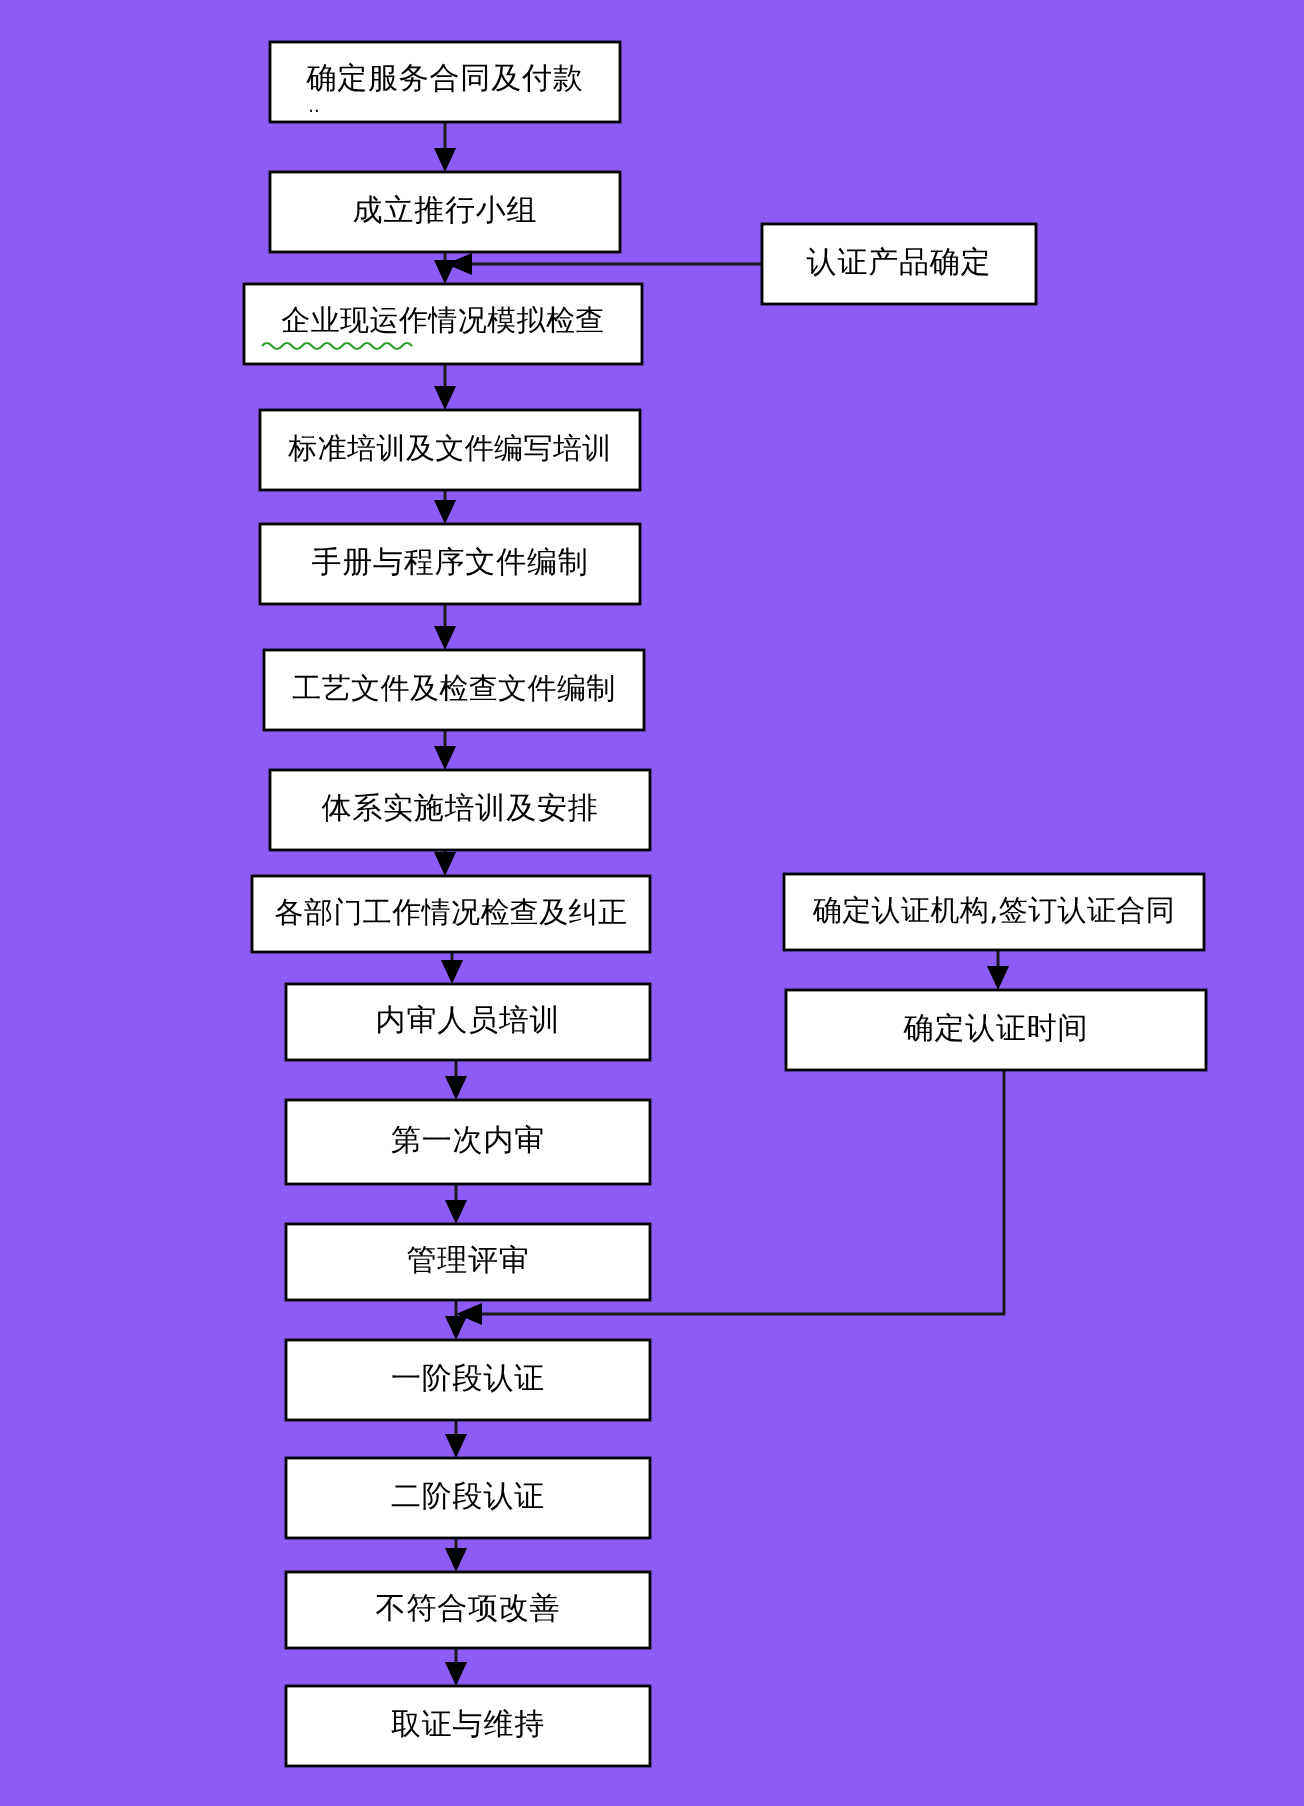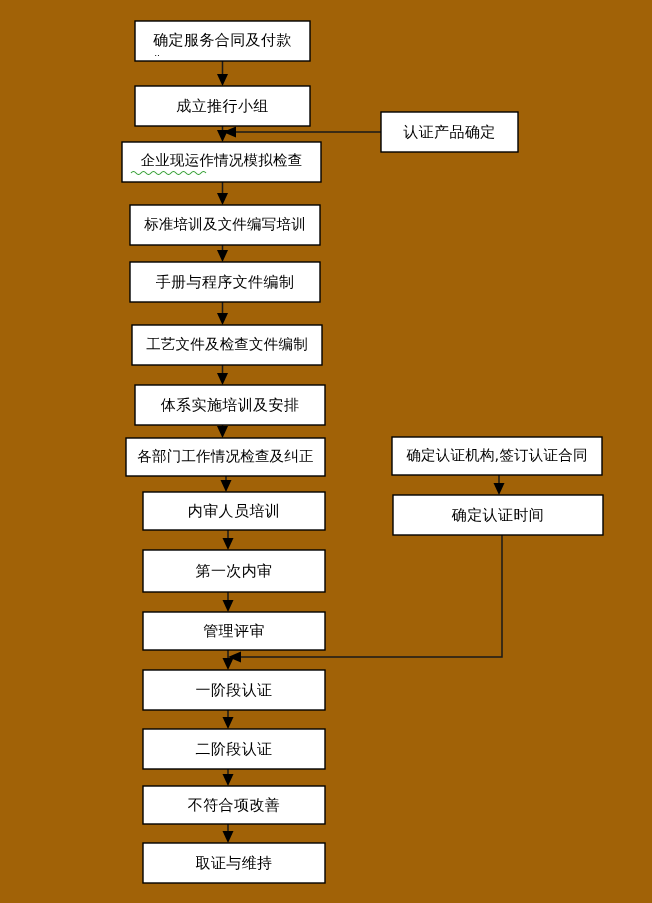--- a/index.html
+++ b/index.html
@@ -7,21 +7,21 @@
     padding: 0;
     background: #ffffff;
   }
   body {
     font-family: "DejaVu Sans", "Liberation Sans", sans-serif;
   }
   #flowchart-root {
     position: relative;
     width: 652px;
     height: 903px;
-    background: #a16207;
+    background: #8b5cf6;
     overflow: hidden;
   }
   svg.diagram-canvas {
     position: absolute;
     top: 0;
     left: 0;
     width: 652px;
     height: 903px;
     display: block;
   }

